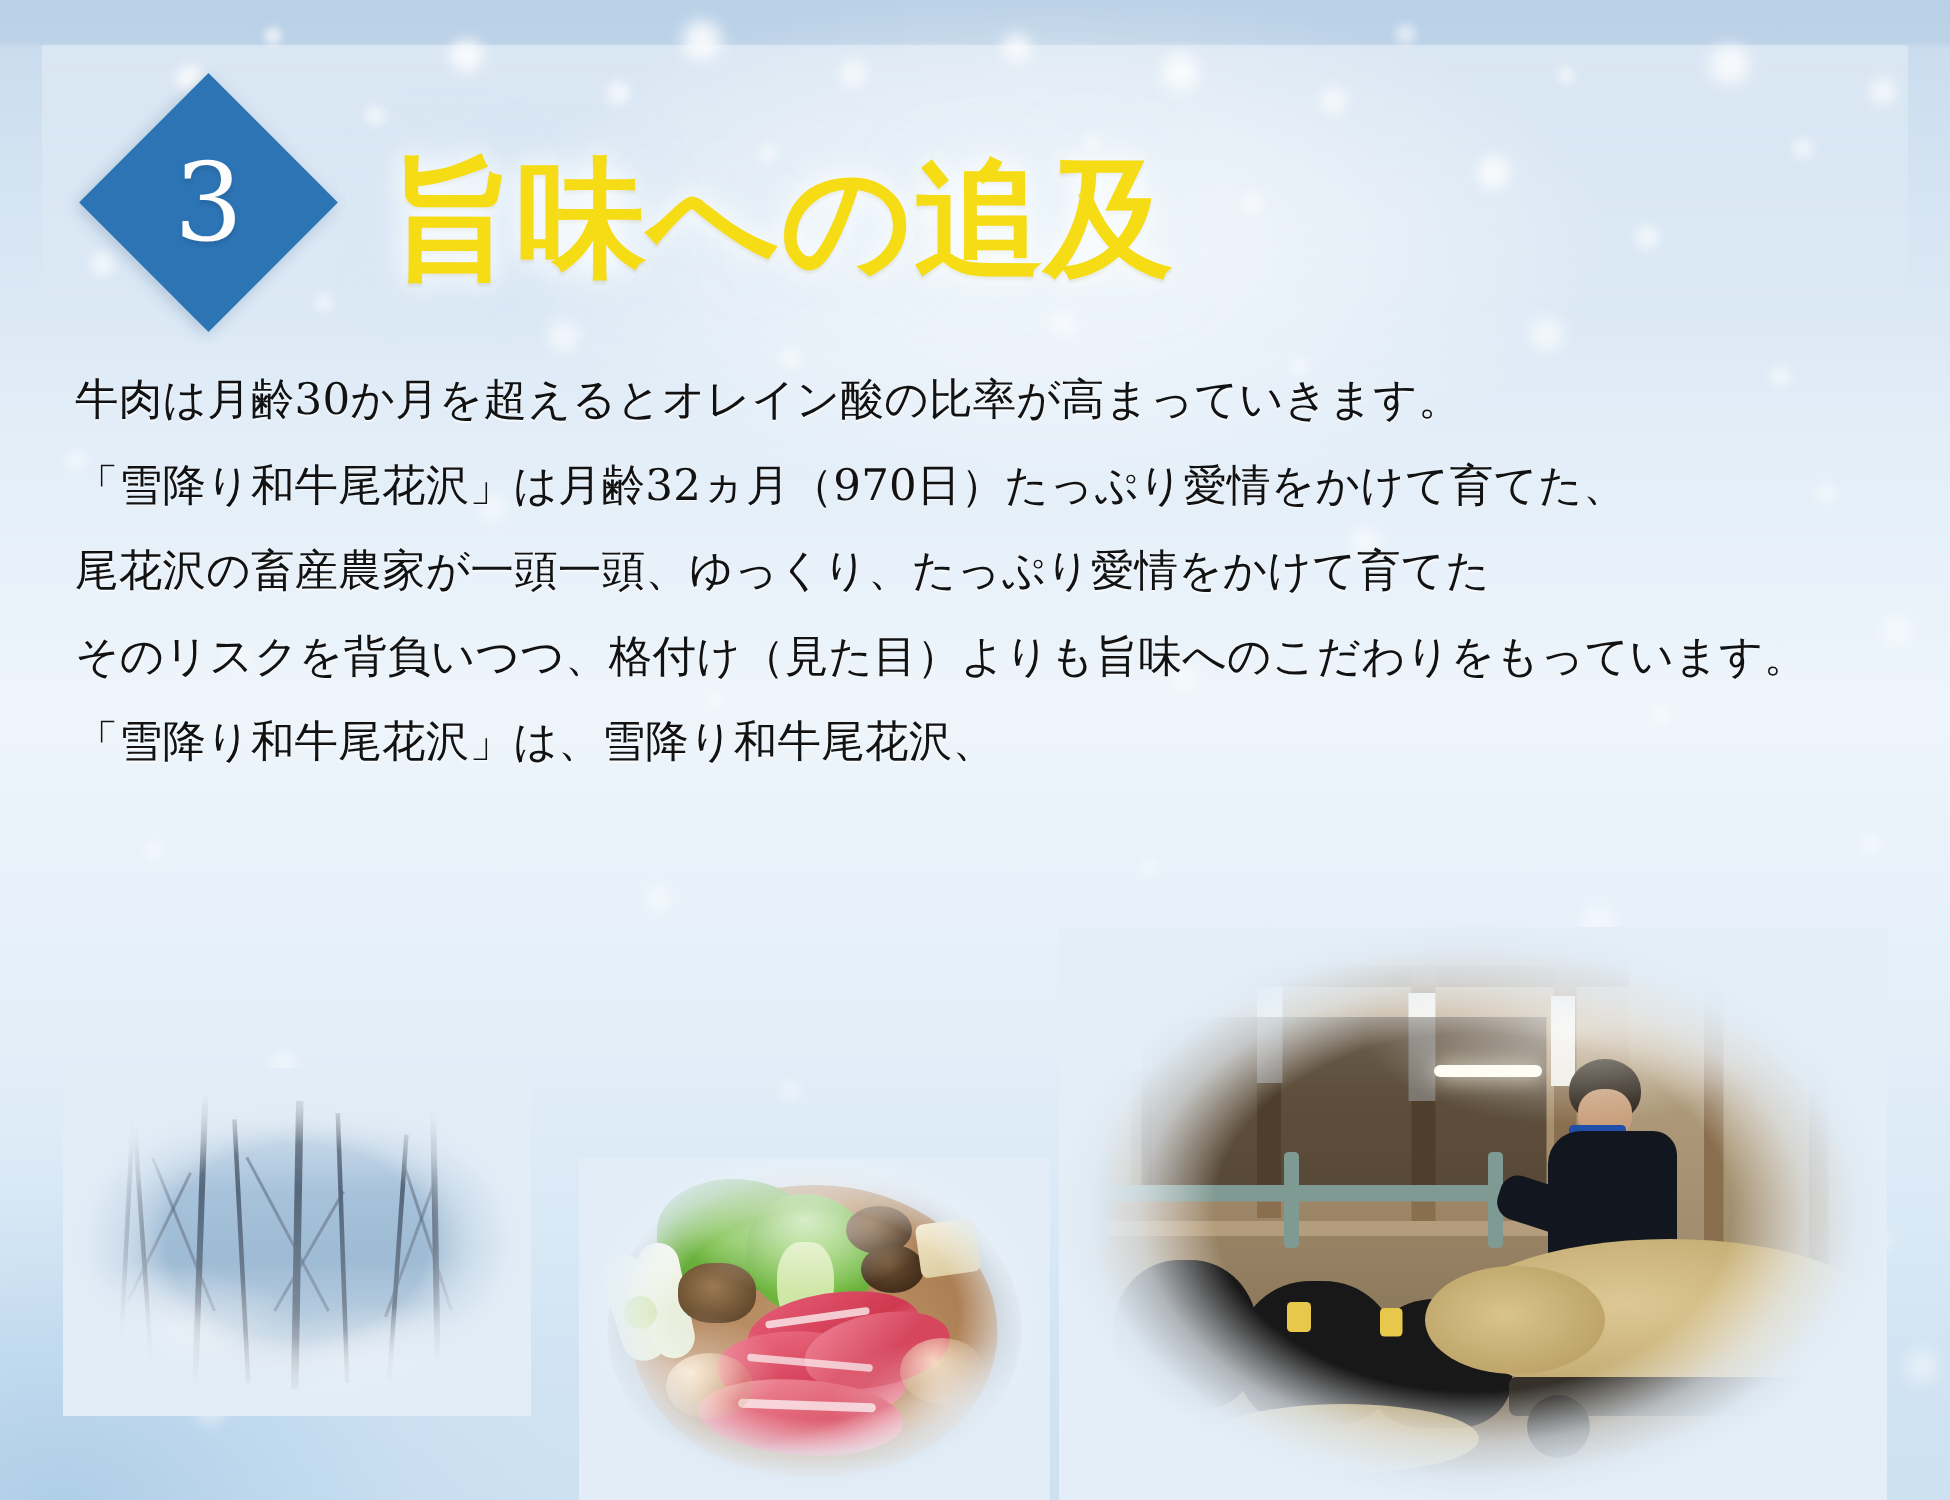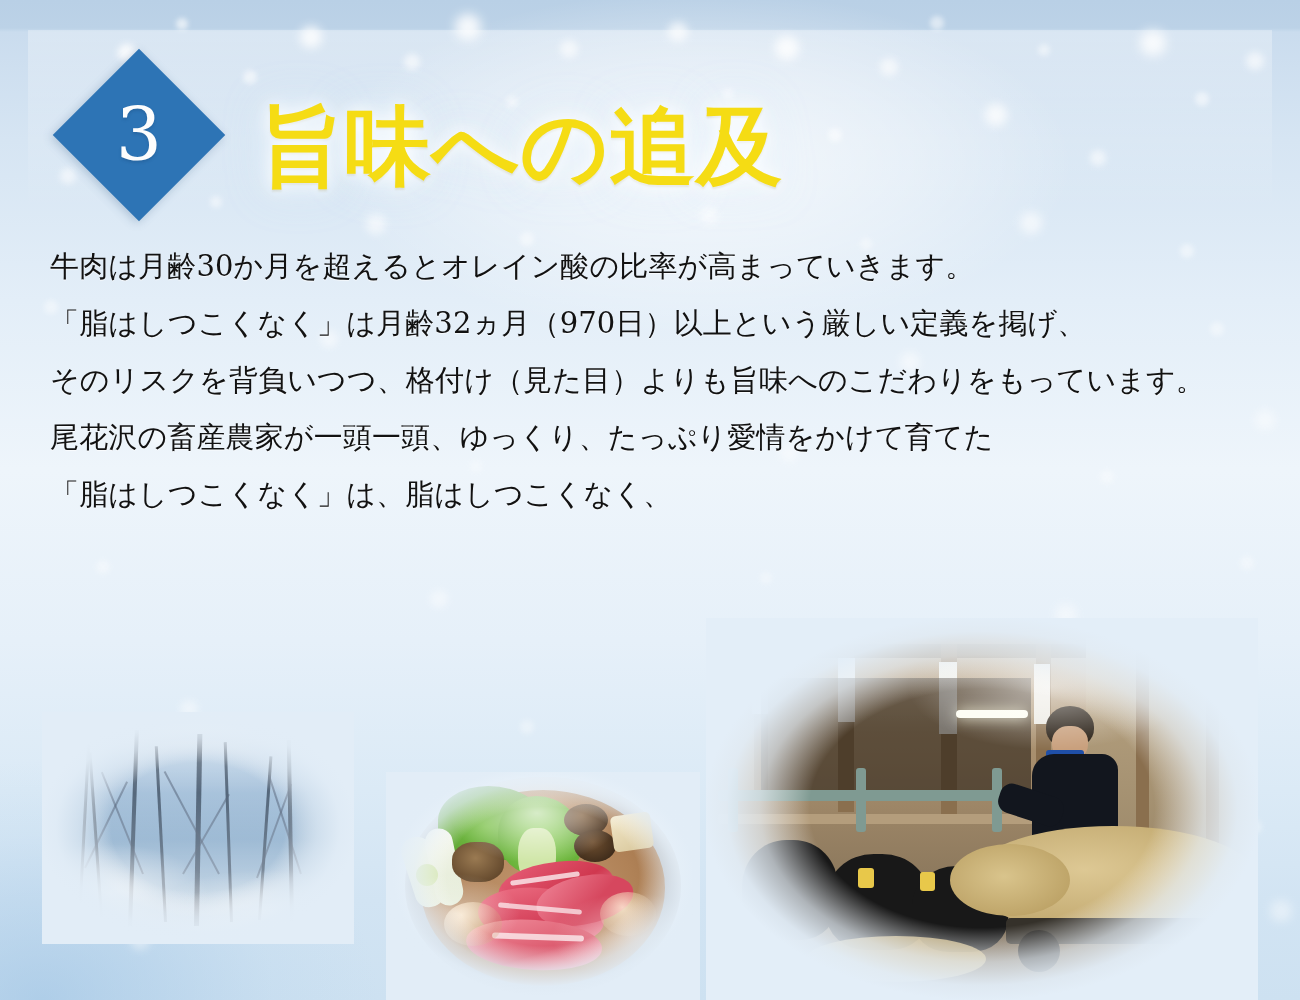--- a/index.html
+++ b/index.html
@@ -238,24 +238,24 @@
   <div id="header">
     <div id="badge"></div>
     <div id="badge-num">3</div>
     <div id="title">
       <span id="title-yellow">旨味への追及</span>
     </div>
   </div>
 
   <div id="copy">
     <div class="copy-line">牛肉は月齢30か月を超えるとオレイン酸の比率が高まっていきます。</div>
-    <div class="copy-line">「脂はしつこくなく」は月齢32ヵ月（970日）以上という厳しい定義を掲げ、</div>
+    <div class="copy-line">「雪降り和牛尾花沢」は月齢32ヵ月（970日）たっぷり愛情をかけて育てた、</div>
+    <div class="copy-line">尾花沢の畜産農家が一頭一頭、ゆっくり、たっぷり愛情をかけて育てた</div>
     <div class="copy-line">そのリスクを背負いつつ、格付け（見た目）よりも旨味へのこだわりをもっています。</div>
-    <div class="copy-line">尾花沢の畜産農家が一頭一頭、ゆっくり、たっぷり愛情をかけて育てた</div>
-    <div class="copy-line">「脂はしつこくなく」は、脂はしつこくなく、</div>
+    <div class="copy-line">「雪降り和牛尾花沢」は、雪降り和牛尾花沢、</div>
   </div>
 
   <div class="photo" id="photo-barn">
     <div class="inner">
       <div id="barn-bg"></div>
 
       <div class="beam" style="left:0;top:0;width:100%;height:26px;background:#9c8160;"></div>
       <div class="beam" style="left:0;top:26px;width:100%;height:14px;background:#7d6647;"></div>
       <div class="beam" style="left:48px;top:26px;width:14px;height:150px;"></div>
       <div class="beam" style="left:132px;top:26px;width:16px;height:168px;"></div>

